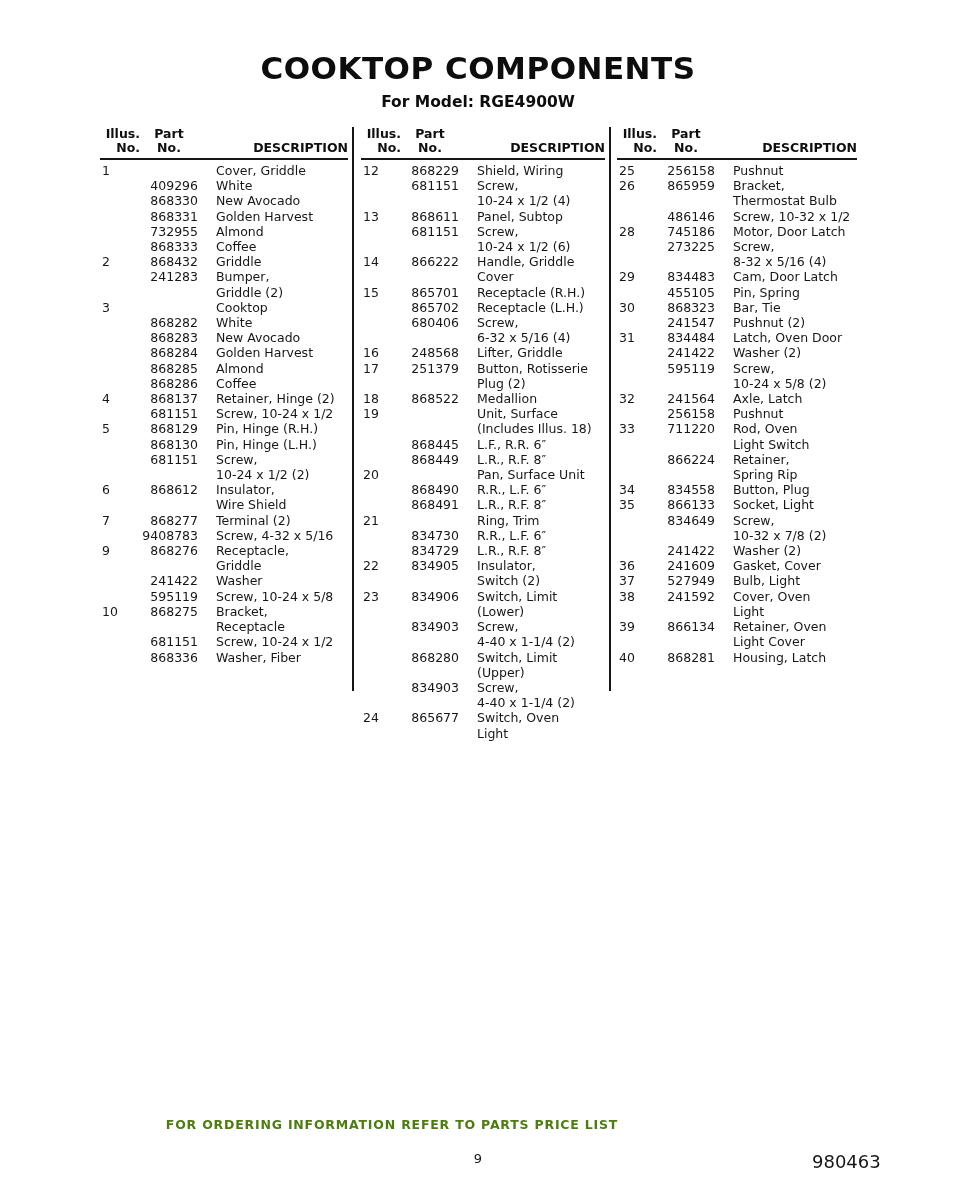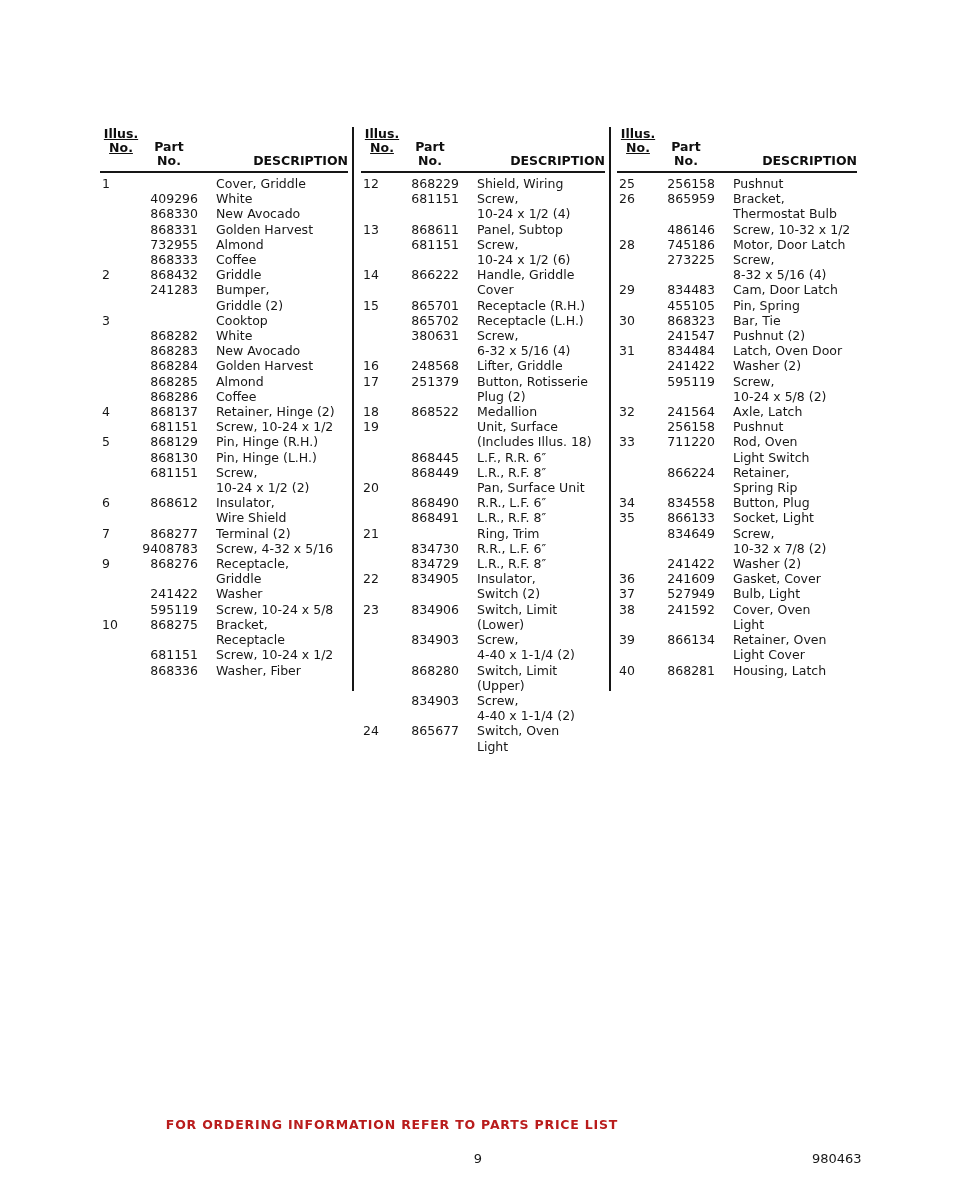--- a/index.html
+++ b/index.html
@@ -32,54 +32,56 @@
   .divider.d2 { left:609px; }
   .col { position:absolute; top:127px; }
   .col.c1 { left:100px; width:248px; }
   .col.c2 { left:361px; width:244px; }
   .col.c3 { left:617px; width:240px; }
   .hdr {
     display:grid; grid-template-columns:40px 58px 1fr;
     font-size:12.5px; font-weight:bold; line-height:14px;
     color:#0f0f0f;
   }
-  .hdr-cell.illus { text-align:center; padding-left:2px;text-decoration:underline; }
-  .hdr-cell.part { text-align:center;margin-top:13px; }
+  .hdr-cell.illus { text-align:right; padding-left:2px; }
+  .hdr-cell.part { text-align:center; }
   .hdr-cell.desc { text-align:right; align-self:end; padding-left:14px; }
   .hdr-rule { height:2px; background:#161616; margin-top:3px; }
   .rows { margin-top:3px; }
   .row {
     display:grid; grid-template-columns:40px 58px 1fr;
     font-size:12.5px; line-height:15.2px;
     color:#171717;
   }
   .cell { white-space:nowrap; }
   .cell.illus { padding-left:2px; }
   .cell.part { text-align:right; }
   .cell.desc { padding-left:18px; }
   .footer-note {
     position:absolute; top:1117px; left:0; width:784px;
     text-align:center;
     font-size:12.5px; font-weight:bold; letter-spacing:0.8px;
-    color:#b91c1c;
+    color:#4d7c0f;
   }
   .page-number {
     position:absolute; top:1151px; left:0; width:956px;
     text-align:center; font-size:13px;
   }
   .doc-code {
     position:absolute; top:1151px; left:812px;
-    font-size:13px;
+    font-size:18px;
   }
 </style>
 </head>
 <body>
 
 <div class="page">
 
+  <div class="title">COOKTOP COMPONENTS</div>
+  <div class="subtitle">For Model: RGE4900W</div>
 
   <div class="divider d1"></div>
   <div class="divider d2"></div>
 
   <div class="col c1">
     <div class="hdr">
       <div class="hdr-cell illus">
         <div>Illus.</div>
         <div>No.</div>
       </div>
@@ -318,21 +320,21 @@
           <div class="cell part">865701</div>
           <div class="cell desc">Receptacle (R.H.)</div>
         </div>
         <div class="row">
           <div class="cell illus"></div>
           <div class="cell part">865702</div>
           <div class="cell desc">Receptacle (L.H.)</div>
         </div>
         <div class="row">
           <div class="cell illus"></div>
-          <div class="cell part">380631</div>
+          <div class="cell part">680406</div>
           <div class="cell desc">Screw,</div>
         </div>
         <div class="row">
           <div class="cell illus"></div>
           <div class="cell part"></div>
           <div class="cell desc">6-32 x 5/16 (4)</div>
         </div>
         <div class="row">
           <div class="cell illus">16</div>
           <div class="cell part">248568</div>

